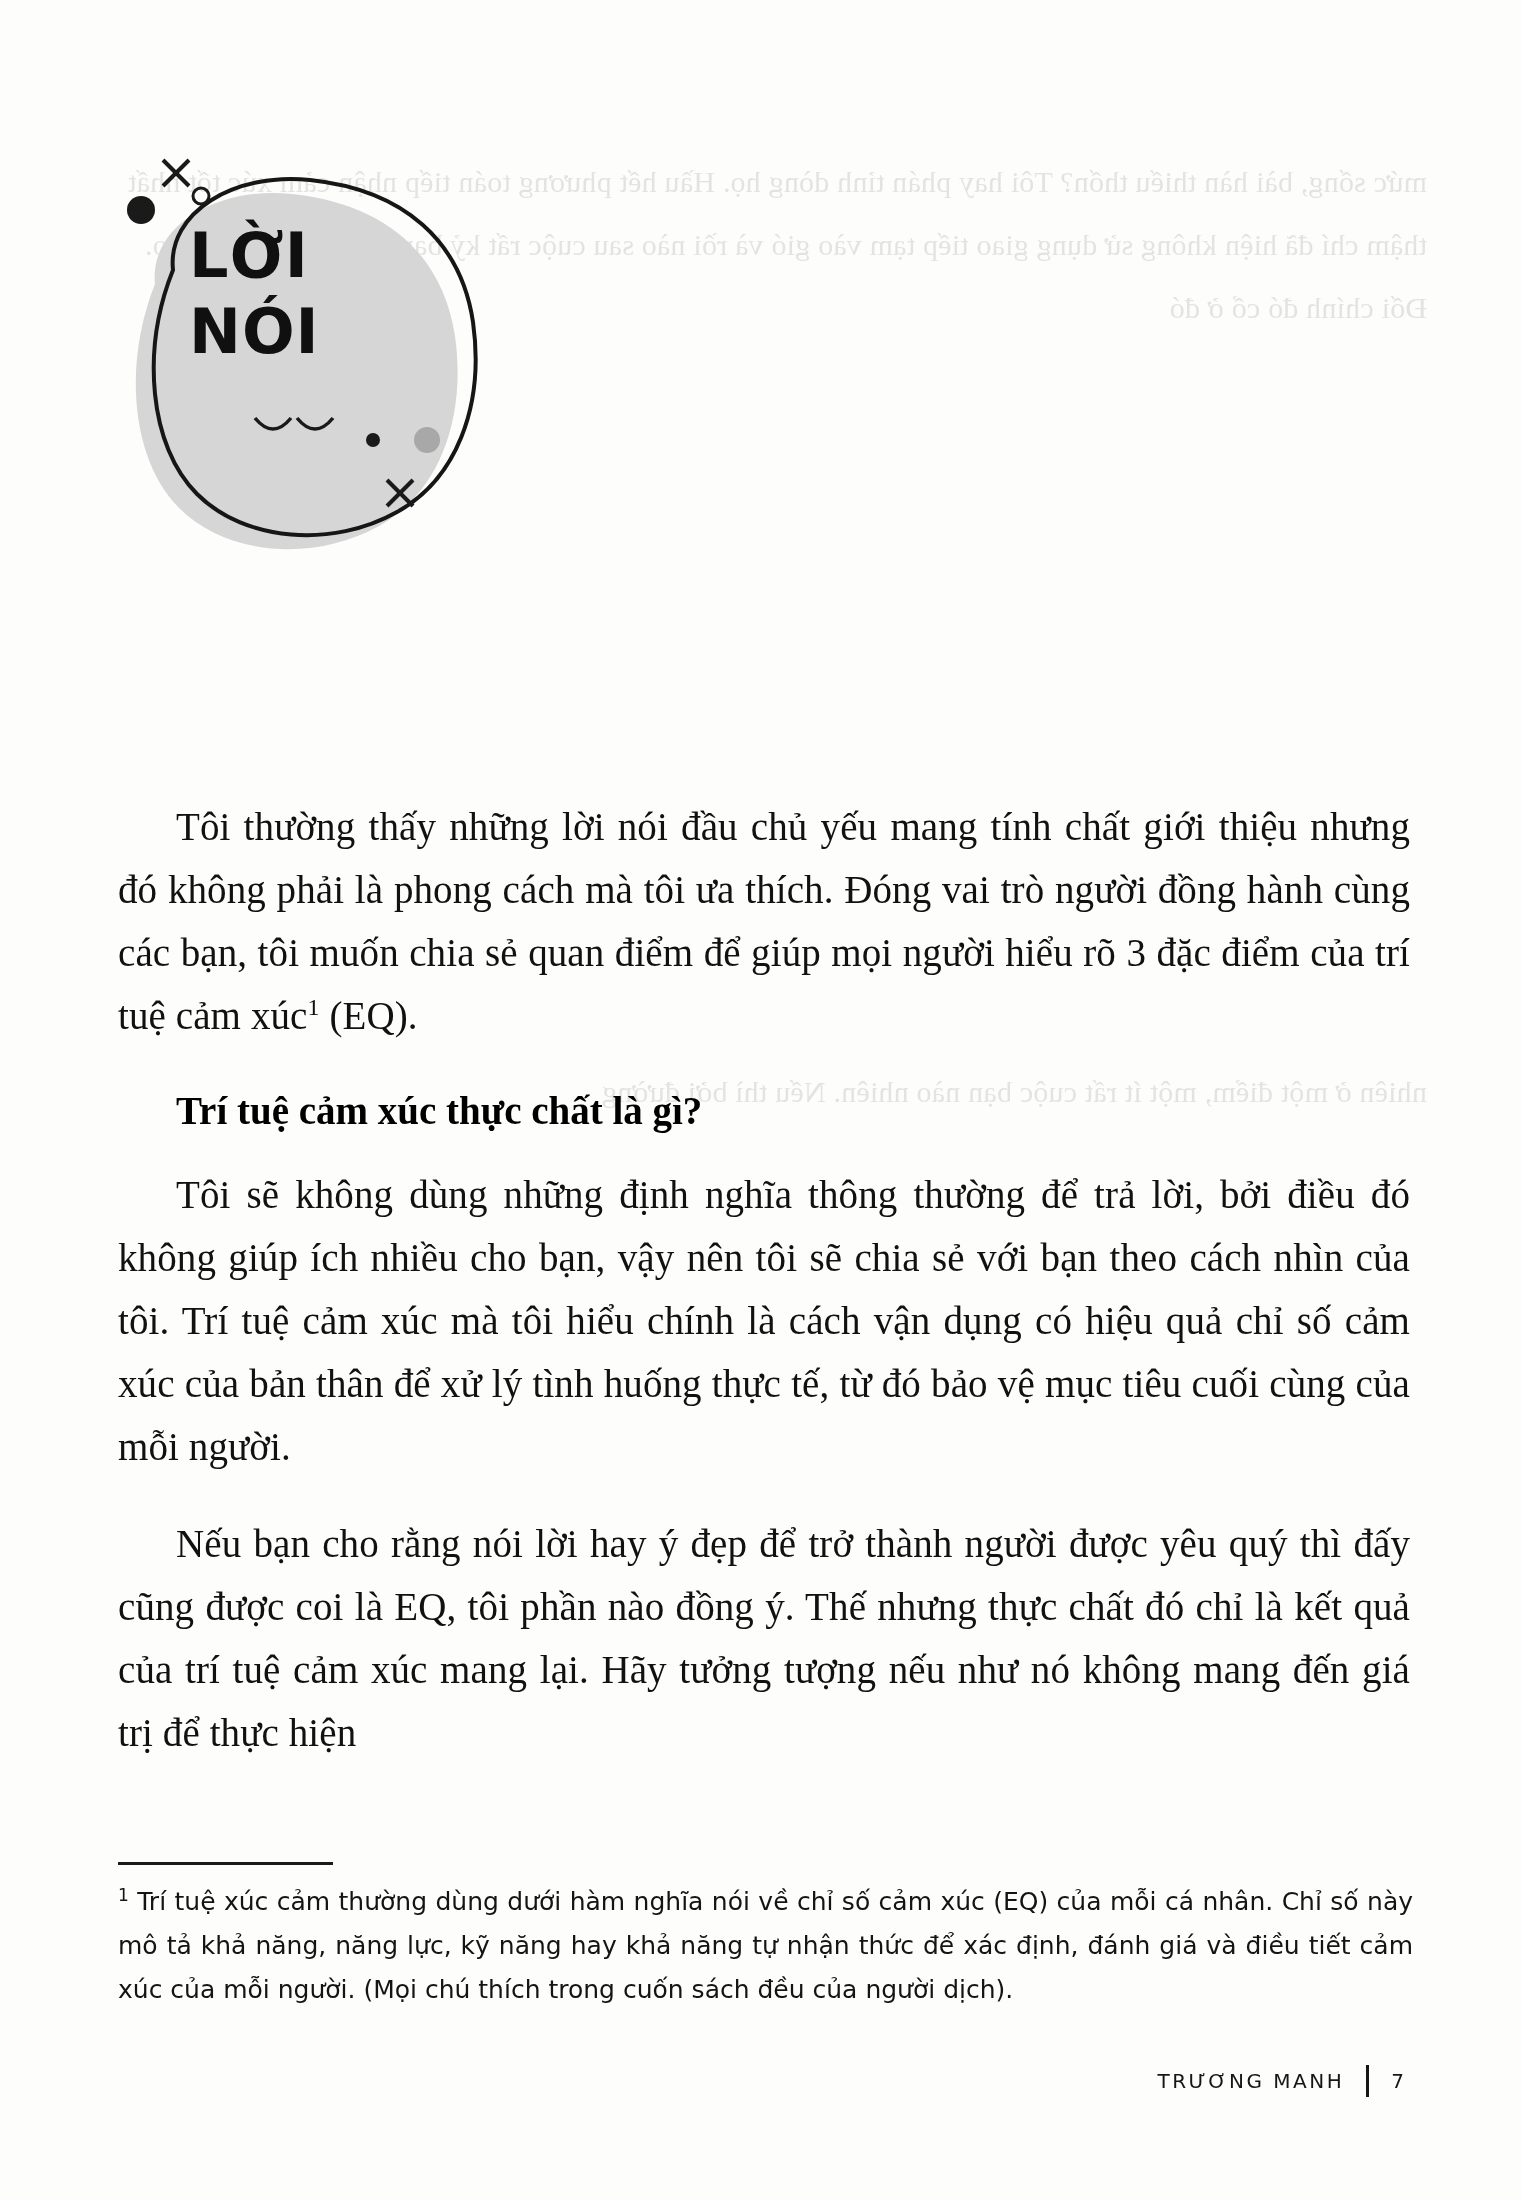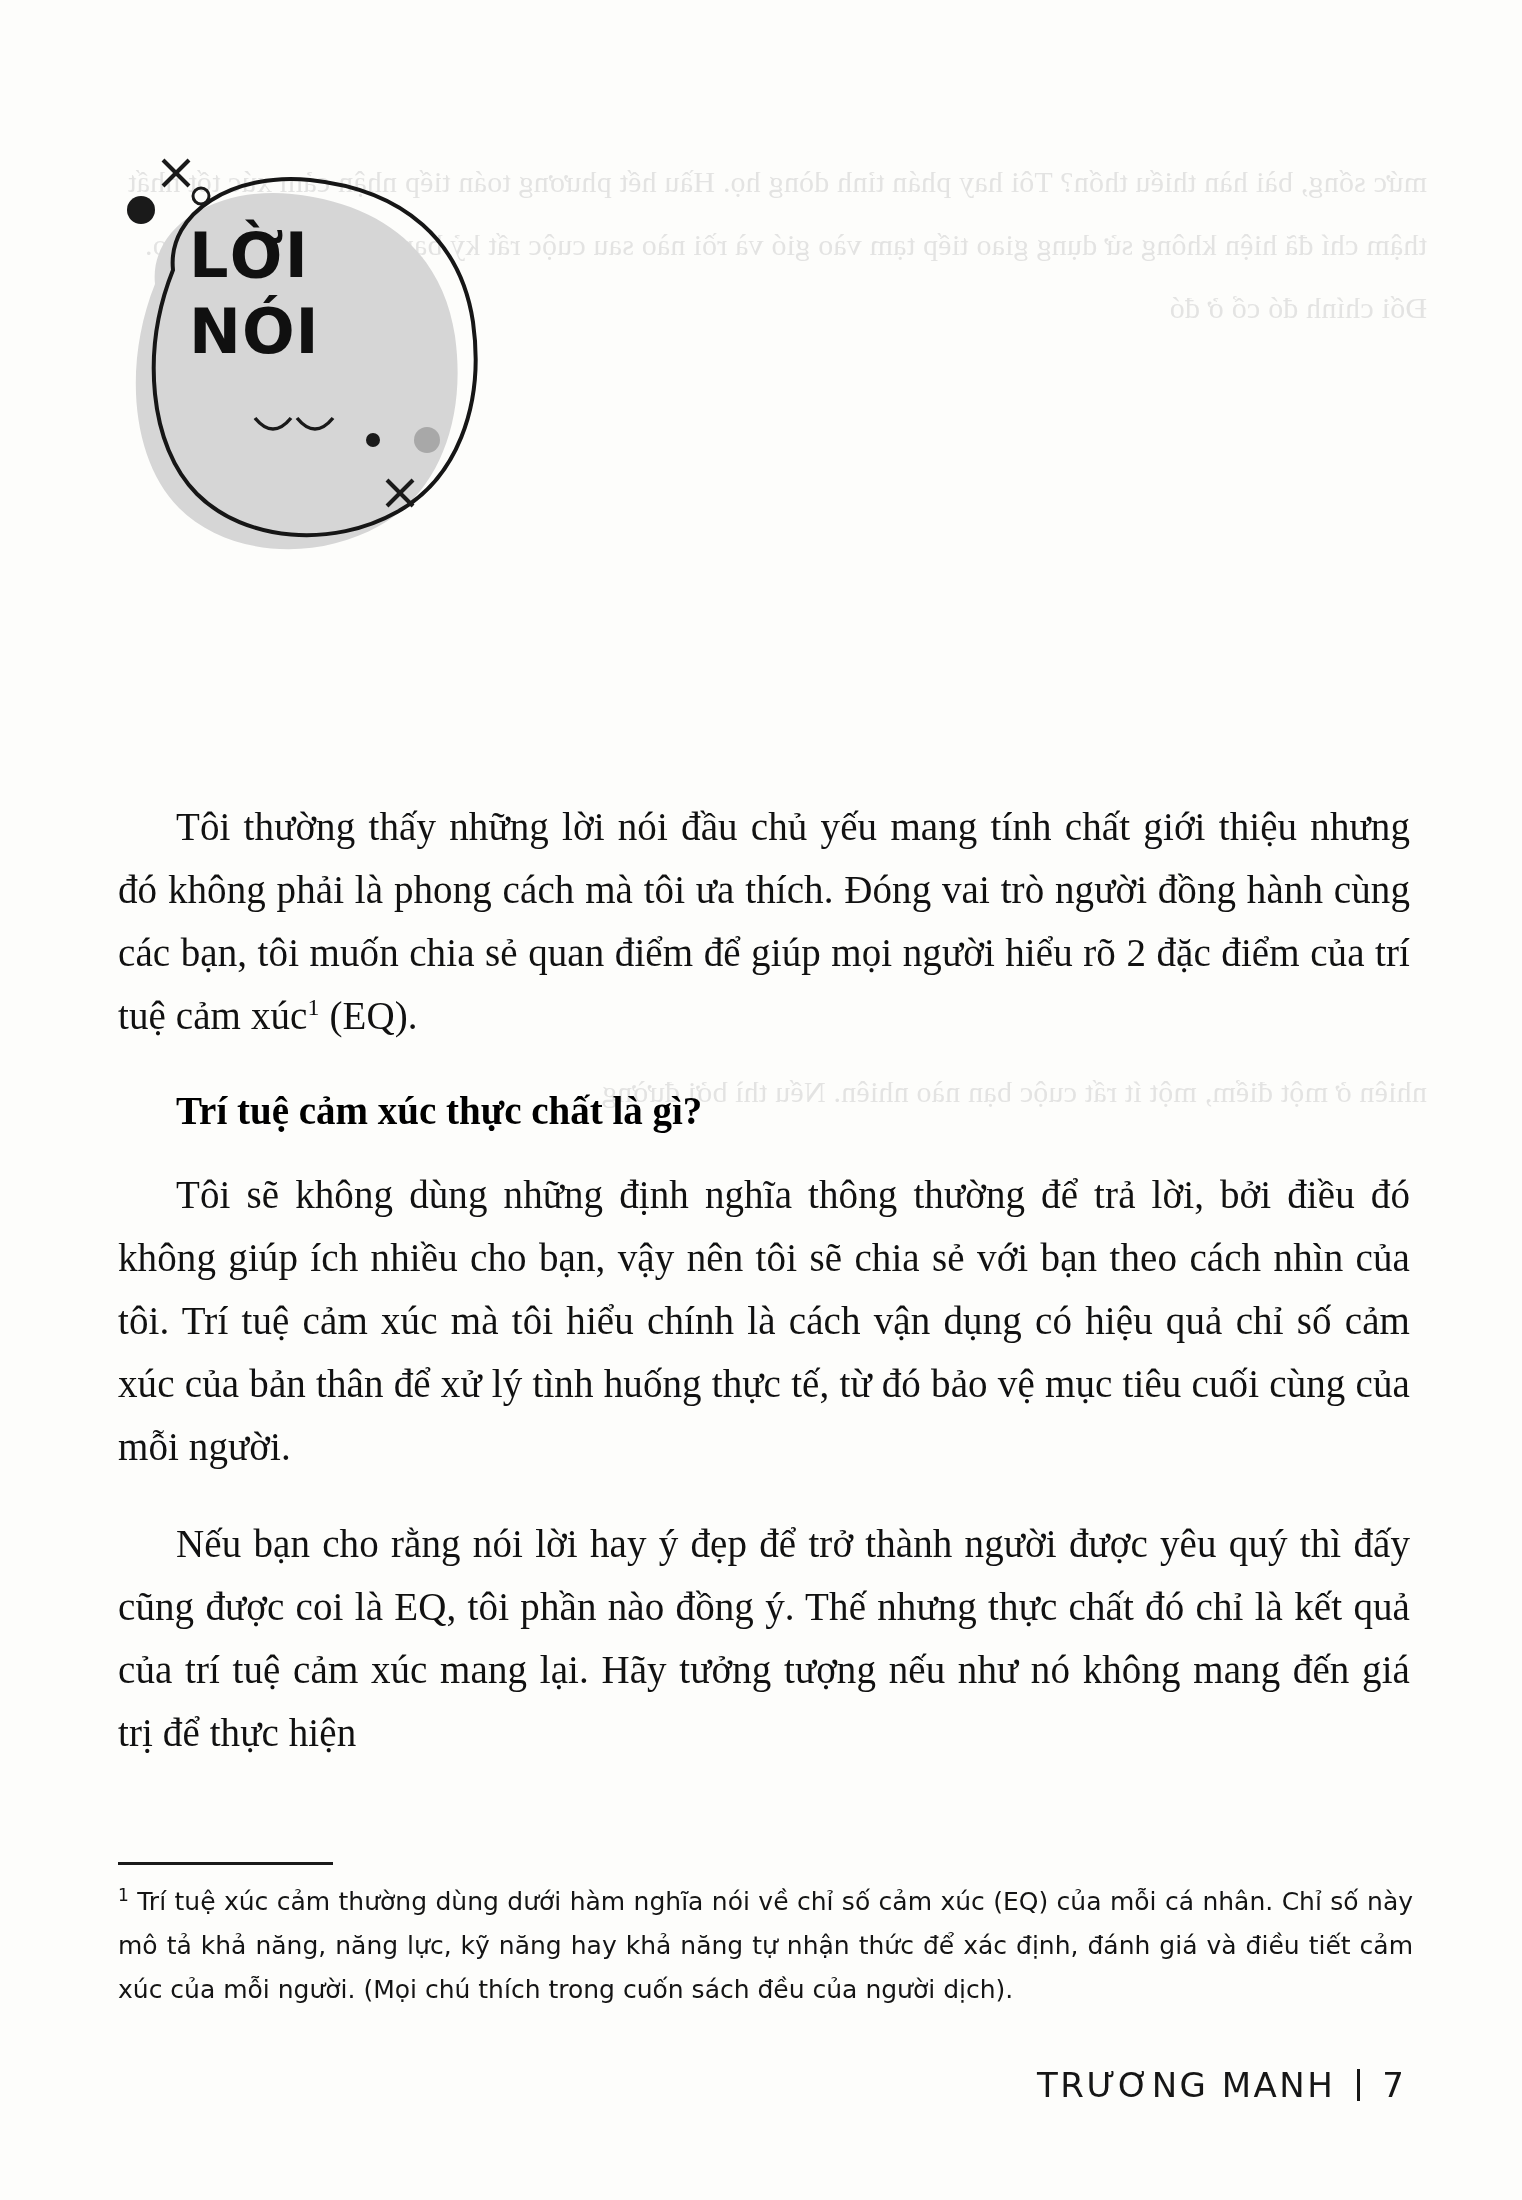--- a/index.html
+++ b/index.html
@@ -128,21 +128,21 @@
     vertical-align: super;
     line-height: 0;
   }
 
   
   .footer {
     position: absolute;
     right: 118px;
     top: 2065px;
     font-family: "DejaVu Sans", sans-serif;
-    font-size: 34px;
+    font-size: 20px;
     letter-spacing: 2.5px;
     color: #161616;
     display: flex;
     align-items: center;
     gap: 22px;
   }
   .footer .bar {
     display: inline-block;
     width: 3px;
     height: 32px;
@@ -179,21 +179,21 @@
         <path d="M192 268 q 18 22 36 0"></path>
       </g>
     </svg>
     <div class="title-text">
       <div>LỜI</div>
       <div>NÓI</div>
     </div>
   </div>
 
   <div class="content">
-    <p class="body"><span>Tôi thường thấy những lời nói đầu chủ yếu mang tính chất giới thiệu nhưng đó không phải là phong cách mà tôi ưa thích. Đóng vai trò người đồng hành cùng các bạn, tôi muốn chia sẻ quan điểm để giúp mọi người hiểu rõ 2 đặc điểm của trí tuệ cảm xúc</span><sup class="fnref">1</sup><span> (EQ).</span></p>
+    <p class="body"><span>Tôi thường thấy những lời nói đầu chủ yếu mang tính chất giới thiệu nhưng đó không phải là phong cách mà tôi ưa thích. Đóng vai trò người đồng hành cùng các bạn, tôi muốn chia sẻ quan điểm để giúp mọi người hiểu rõ 3 đặc điểm của trí tuệ cảm xúc</span><sup class="fnref">1</sup><span> (EQ).</span></p>
 
     <h2 class="subhead">Trí tuệ cảm xúc thực chất là gì?</h2>
 
     <p class="body">Tôi sẽ không dùng những định nghĩa thông thường để trả lời, bởi điều đó không giúp ích nhiều cho bạn, vậy nên tôi sẽ chia sẻ với bạn theo cách nhìn của tôi. Trí tuệ cảm xúc mà tôi hiểu chính là cách vận dụng có hiệu quả chỉ số cảm xúc của bản thân để xử lý tình huống thực tế, từ đó bảo vệ mục tiêu cuối cùng của mỗi người.</p>
 
     <p class="body last">Nếu bạn cho rằng nói lời hay ý đẹp để trở thành người được yêu quý thì đấy cũng được coi là EQ, tôi phần nào đồng ý. Thế nhưng thực chất đó chỉ là kết quả của trí tuệ cảm xúc mang lại. Hãy tưởng tượng nếu như nó không mang đến giá trị để thực hiện</p>
   </div>
 
   <div class="footnote-rule"></div>
 

